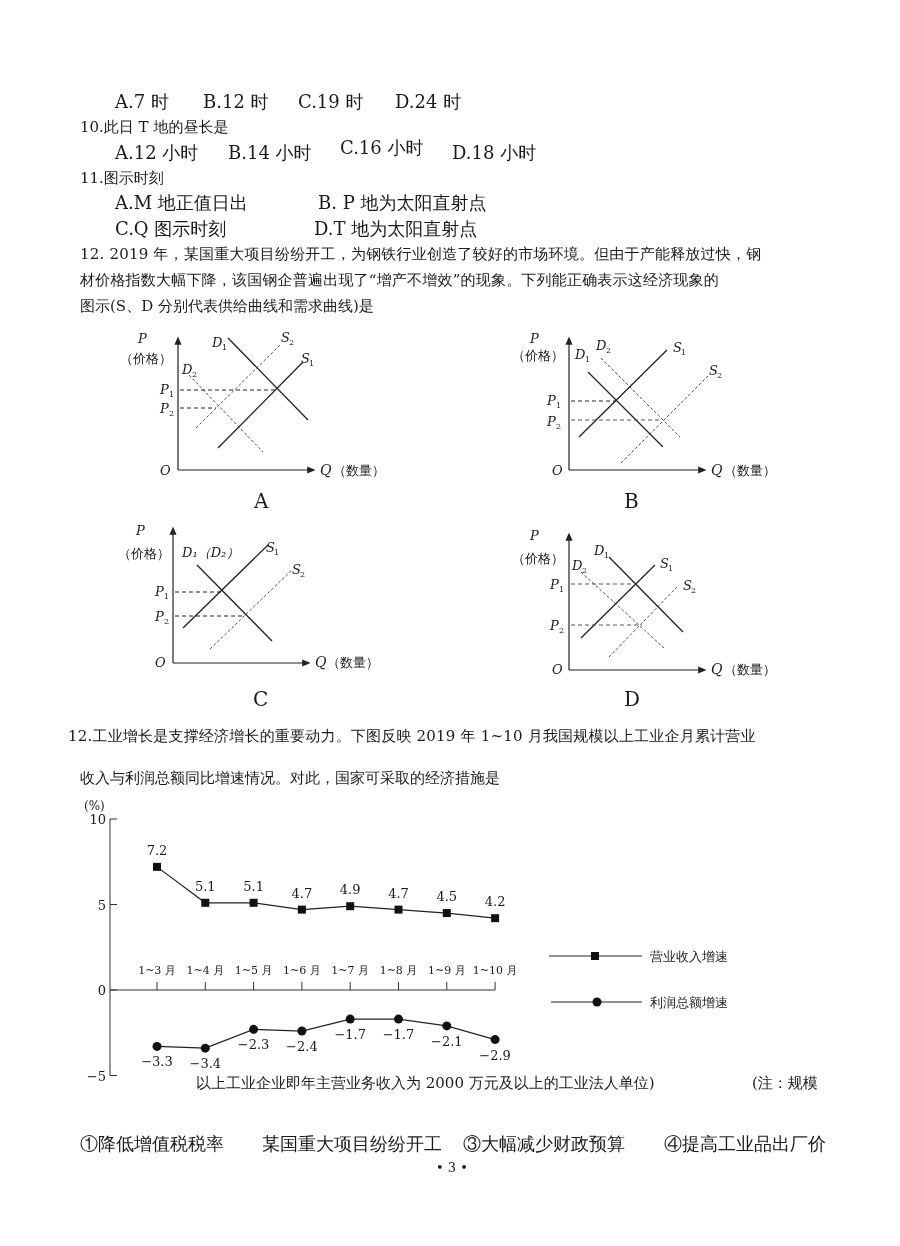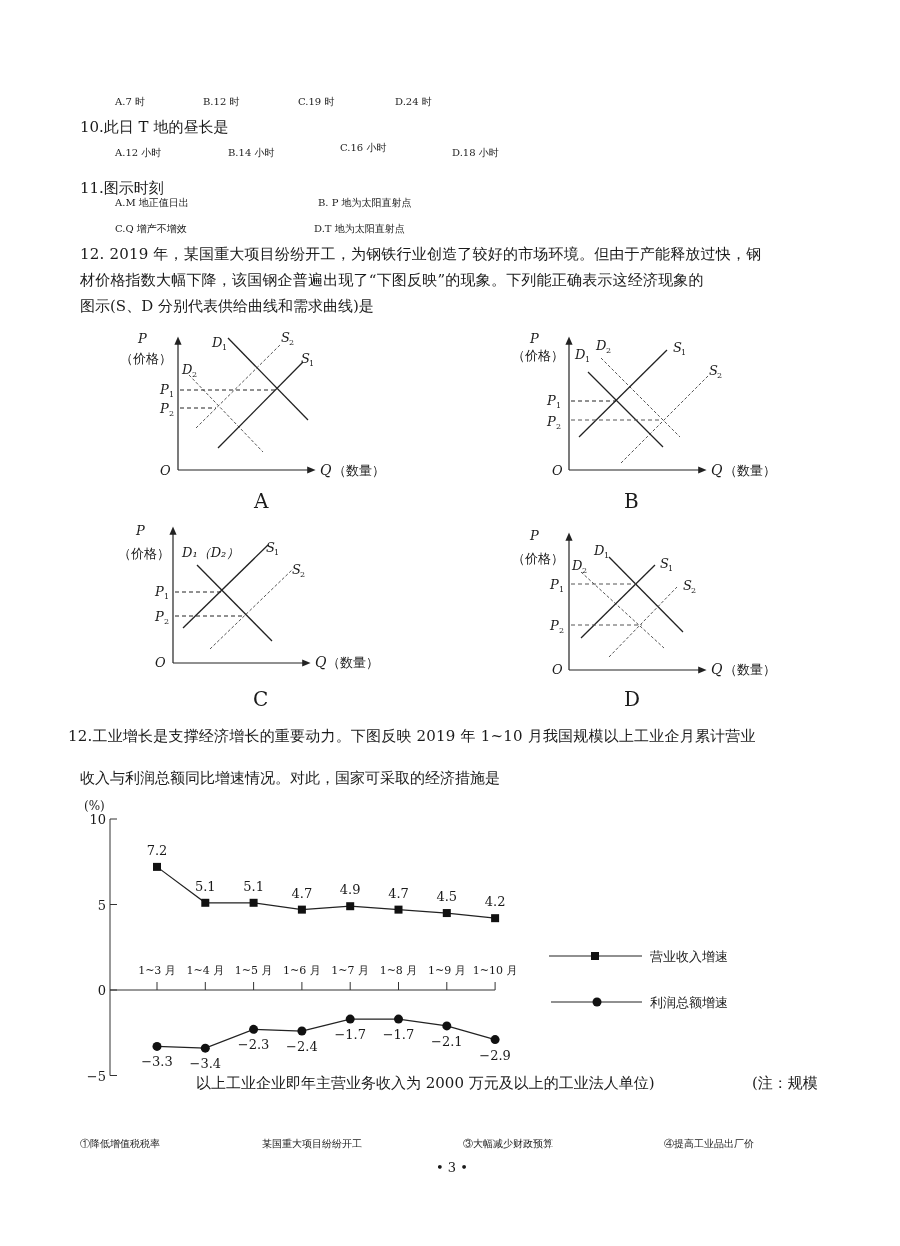--- a/index.html
+++ b/index.html
@@ -1,45 +1,45 @@
 <!DOCTYPE html>
 <html><head>
 <meta charset="utf-8">
 <style>
   html, body { margin:0; padding:0; background:#fff; }
   body { width:900px; height:1246px; position:relative; overflow:hidden;
          font-family:"DejaVu Serif","Liberation Serif",serif; color:#1a1a1a; }
   .t { position:absolute; font-size:15px; white-space:nowrap; line-height:20px; }
-  .opt { position:absolute; font-size:10px; white-space:nowrap; line-height:20px; }
+  .opt { position:absolute; font-size:18px; white-space:nowrap; line-height:20px; }
   svg text { font-family:"DejaVu Serif","Liberation Serif",serif; fill:#1a1a1a; }
   .graph-caption { position:absolute; font-size:20px; }
   .page-no { position:absolute; font-size:13px; left:436px; top:1160px; }
 </style>
 </head>
 <body>
 
 <div class="opt" style="left:115px;top:92px">A.7 时</div>
 <div class="opt" style="left:203px;top:92px">B.12 时</div>
 <div class="opt" style="left:298px;top:92px">C.19 时</div>
 <div class="opt" style="left:395px;top:92px">D.24 时</div>
 
 <div class="t" style="left:80px;top:117px">10.此日 T 地的昼长是</div>
 <div class="opt" style="left:115px;top:143px">A.12 小时</div>
 <div class="opt" style="left:228px;top:143px">B.14 小时</div>
 <div class="opt" style="left:340px;top:138px">C.16 小时</div>
 <div class="opt" style="left:452px;top:143px">D.18 小时</div>
 
-<div class="t" style="left:80px;top:178px">11.图示时刻</div>
+<div class="t" style="left:80px;top:168px">11.图示时刻</div>
 <div class="opt" style="left:115px;top:193px">A.M 地正值日出</div>
 <div class="opt" style="left:318px;top:193px">B. P 地为太阳直射点</div>
-<div class="opt" style="left:115px;top:219px">C.Q 增产不增效</div>
+<div class="opt" style="left:115px;top:219px">C.Q 图示时刻</div>
 <div class="opt" style="left:314px;top:219px">D.T 地为太阳直射点</div>
 
 <div class="t" style="left:80px;top:244px;letter-spacing:0.2px">12. 2019 年，某国重大项目纷纷开工，为钢铁行业创造了较好的市场环境。但由于产能释放过快，钢</div>
-<div class="t" style="left:80px;top:270px;letter-spacing:0.2px">材价格指数大幅下降，该国钢企普遍出现了“下图反映”的现象。下列能正确表示这经济现象的</div>
+<div class="t" style="left:80px;top:270px;letter-spacing:0.2px">材价格指数大幅下降，该国钢企普遍出现了“增产不增效”的现象。下列能正确表示这经济现象的</div>
 <div class="t" style="left:80px;top:296px">图示(S、D 分别代表供给曲线和需求曲线)是</div>
 
 <svg style="position:absolute;left:0;top:0" width="900" height="730">
   <defs>
     <marker id="arr" markerWidth="8" markerHeight="8" refX="4" refY="4" orient="auto">
       <path d="M0,1 L7,4 L0,7 Z" fill="#222"></path>
     </marker>
   </defs>
 
   <g>

